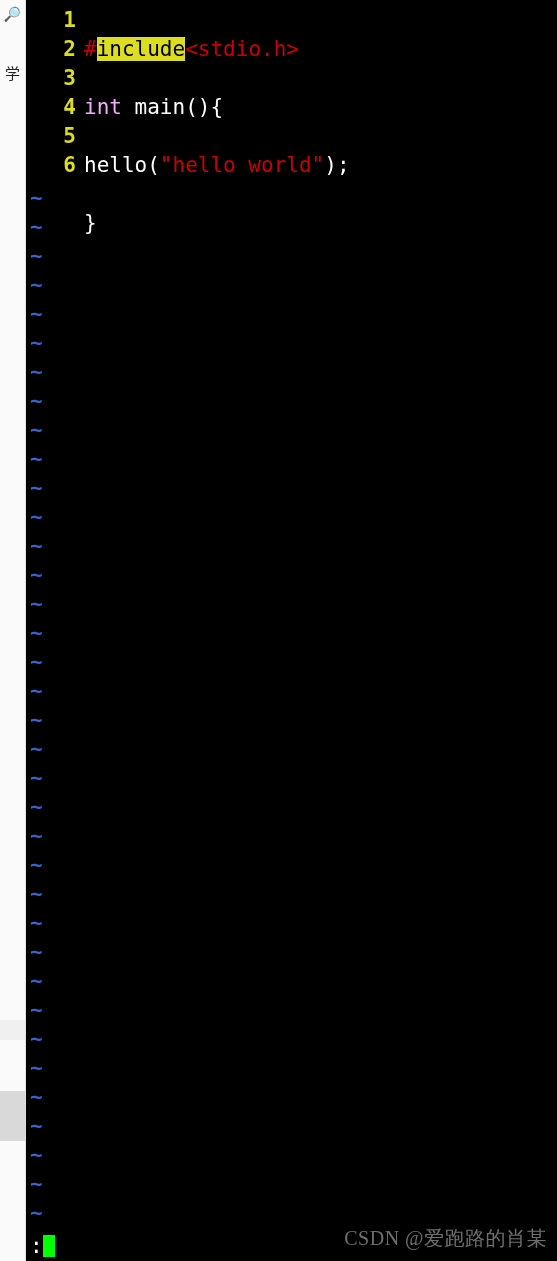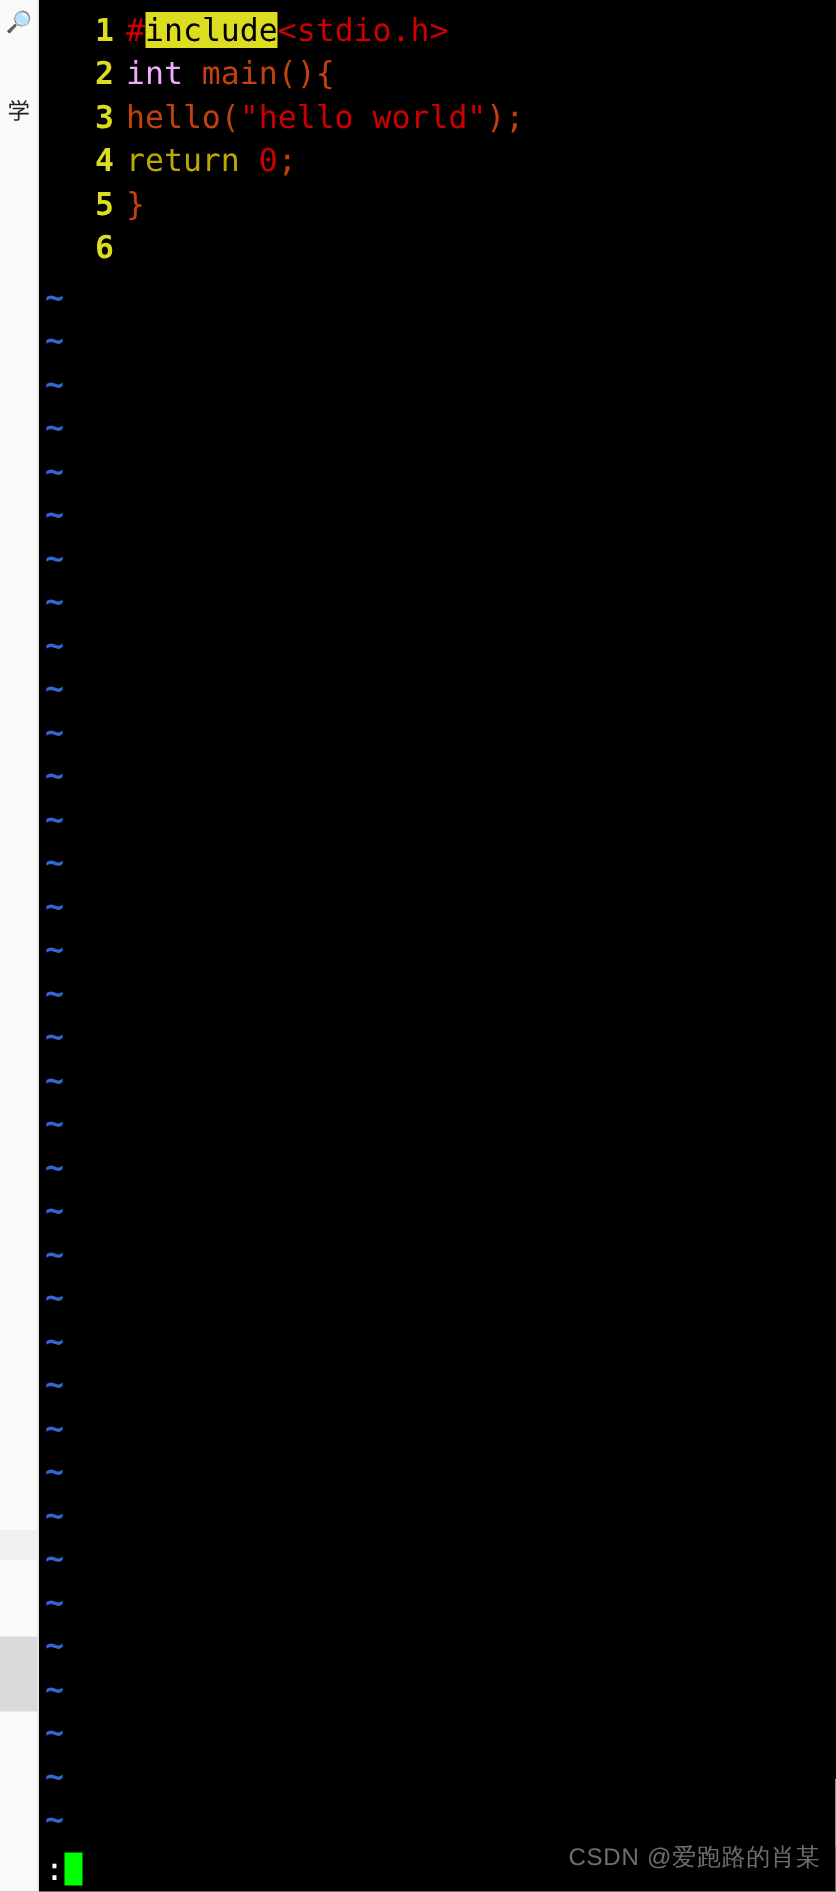--- a/index.html
+++ b/index.html
@@ -77,24 +77,24 @@
     color: #dcdc20;
     padding-right: 8px;
     user-select: none;
     font-weight: bold;
   }
   .linenos div { height: 29px; }
   .code {
     flex: 1;
     color: #ffffff;
   }
-  .code .row { height: 29px; white-space: pre; }
+  .code .row { height: 29px; white-space: pre; margin-top: 29px; }
   .c-red    { color: #cc0000; }
   .c-green  { color: #f0abfc; }
-  .c-white  { color: #c2410c; }
+  .c-white  { color: #ffffff; }
   .c-yellow { color: #bba800; }
   .hl-yellow { background: #dcdc20; color: #000000; }
   .tildes {
     position: absolute;
     top: 184px;
     left: 4px;
     right: 0;
     bottom: 30px;
     overflow: hidden;
   }
@@ -119,22 +119,22 @@
     display: inline-block;
     width: 12px;
     height: 22px;
     background: #00ff00;
     vertical-align: middle;
   }
   .watermark {
     position: absolute;
     right: 10px;
     bottom: 8px;
-    font-family: Liberation Sans, sans-serif;
-    font-size: 16px;
+    font-family: Liberation Serif, serif;
+    font-size: 20px;
     color: rgba(200, 200, 200, 0.55);
     letter-spacing: 0.5px;
     pointer-events: none;
     margin-left: 40px;
   }
 </style>
 </head>
 <body>
 
 <div class="outer">
@@ -152,21 +152,20 @@
         <div>2</div>
         <div>3</div>
         <div>4</div>
         <div>5</div>
         <div>6</div>
       </div>
       <div class="code">
         <div class="row"><span class="c-red">#</span><span class="hl-yellow">include</span><span class="c-red">&lt;stdio.h&gt;</span></div>
         <div class="row"><span class="c-green">int</span><span class="c-white"> main(){</span></div>
         <div class="row"><span class="c-white">hello(</span><span class="c-red">"hello world"</span><span class="c-white">);</span></div>
-        <div class="row"><span class="c-yellow">return </span><span class="c-red">0</span><span class="c-white">;</span></div>
         <div class="row"><span class="c-white">}</span></div>
         <div class="row"></div>
       </div>
     </div>
 
     <div class="tildes" id="tildes">
         <div>~</div>
         <div>~</div>
         <div>~</div>
         <div>~</div>

